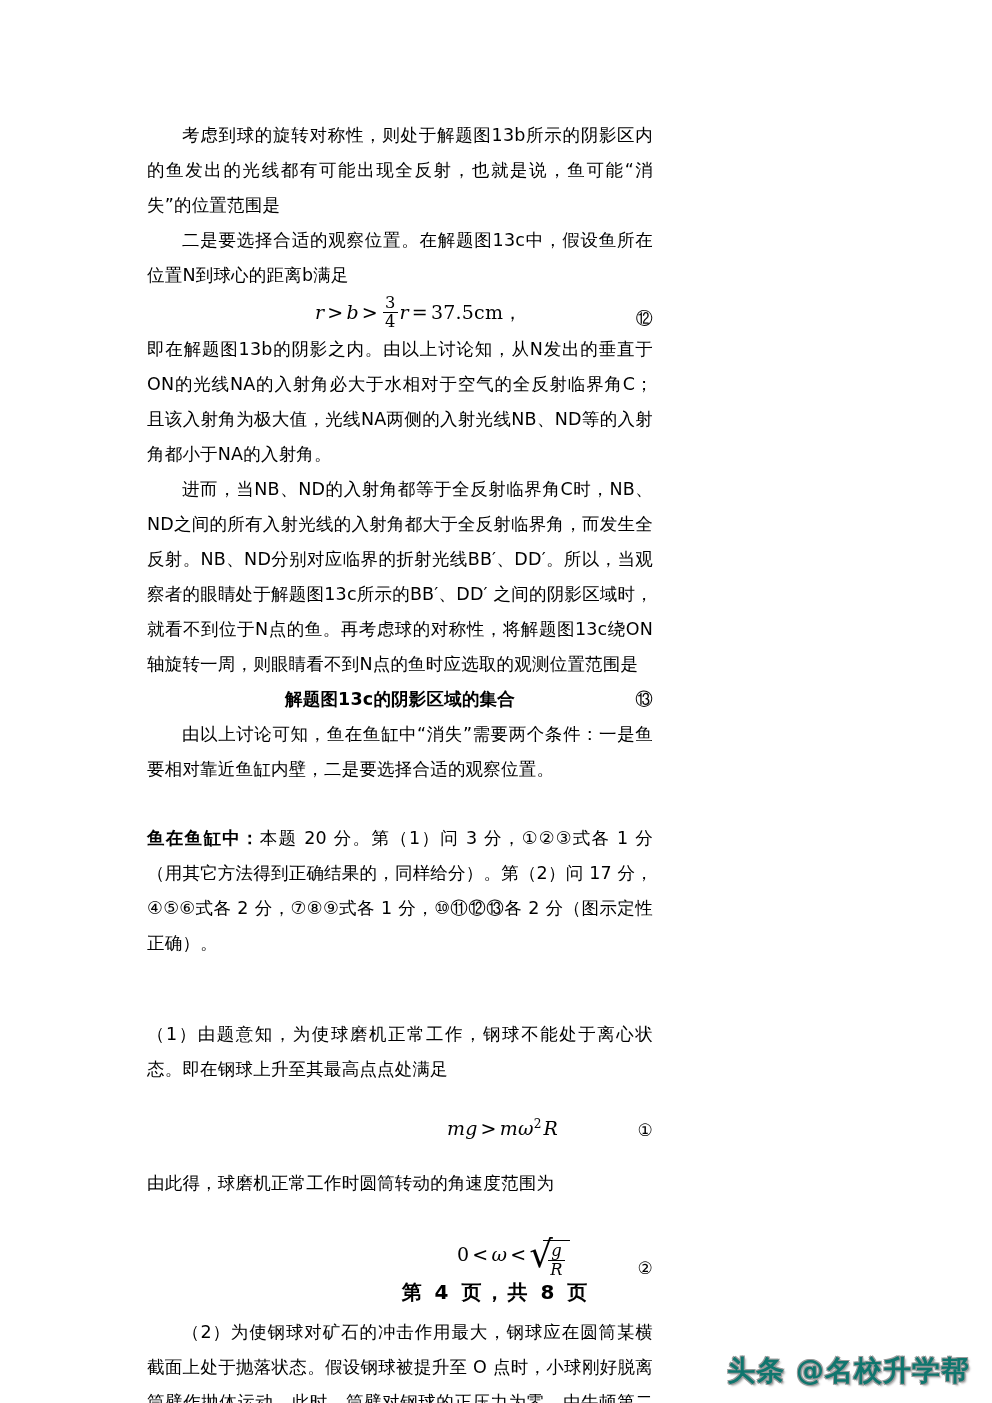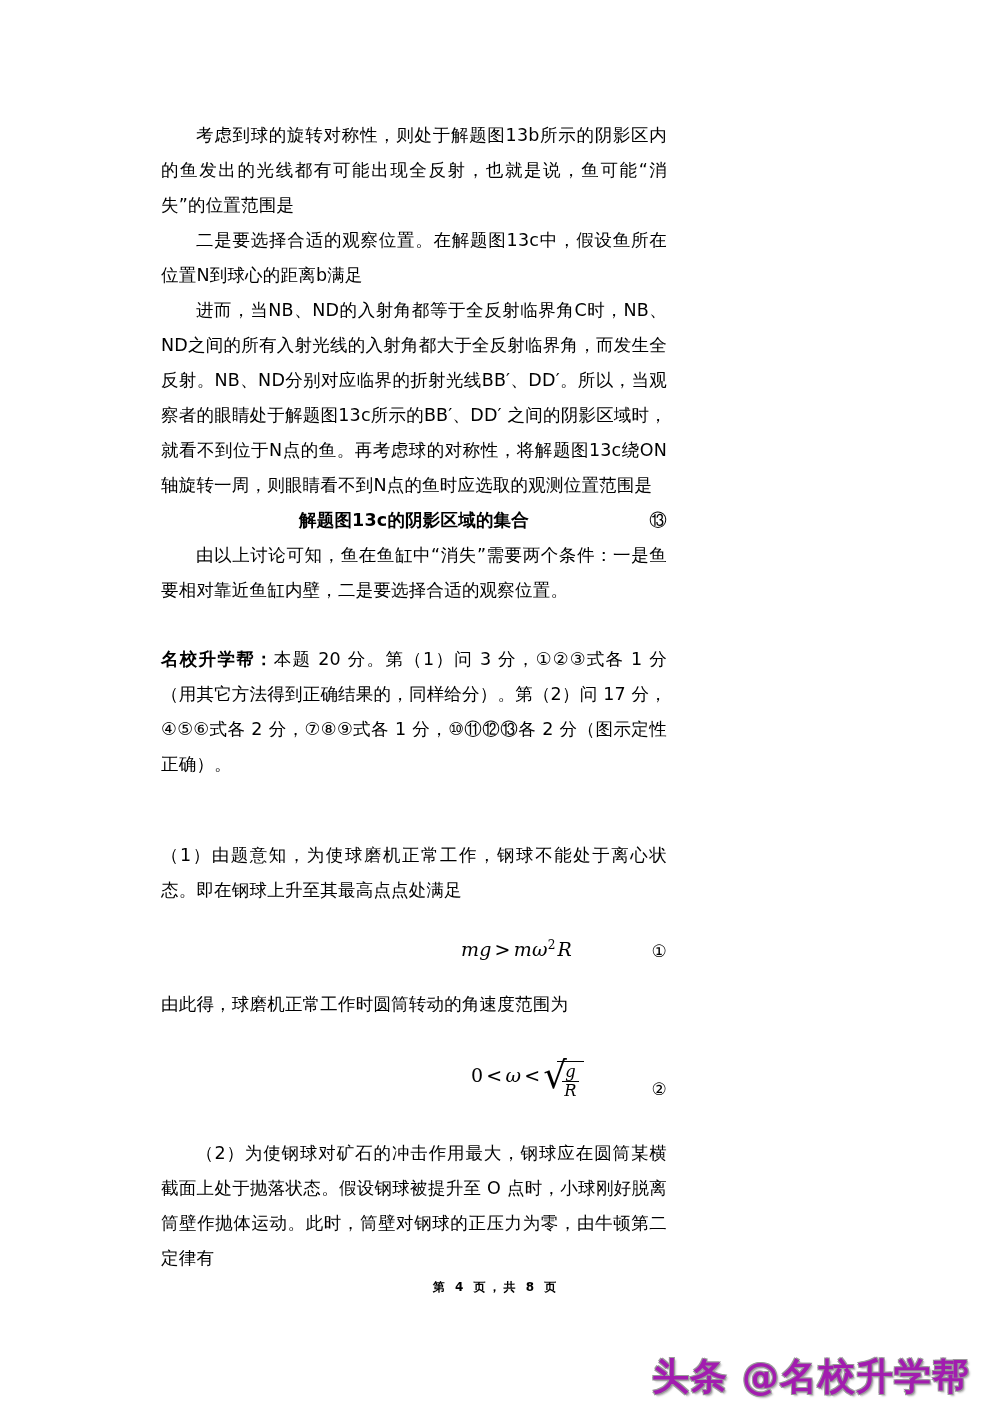--- a/index.html
+++ b/index.html
@@ -16,21 +16,20 @@
     overflow: hidden;
   }
 
   .page {
     position: absolute;
     left: 0; top: 0;
     width: 800px;
     height: 1403px;
     box-sizing: border-box;
     padding: 118px 147px 0 147px;
-    margin-left: 14px;
   }
 
   .body-text {
     font-size: 17.5px;
     line-height: 35px;
     text-align: justify;
     text-justify: inter-character;
     letter-spacing: 0.2px;
   }
 
@@ -122,33 +121,33 @@
   .gap-sm { height: 18px; }
   .gap-md { height: 34px; }
   .gap-lg { height: 56px; }
 
   .footer {
     position: absolute;
     left: 0;
     top: 1279px;
     width: 992px;
     text-align: center;
-    font-size: 12px;
+    font-size: 20px;
     font-weight: bold;
     letter-spacing: 3px;
   }
 
   .watermark {
     position: absolute;
     right: 22px;
     top: 1352px;
-    font-size: 37px;
+    font-size: 28px;
     font-weight: bold;
     letter-spacing: 1px;
-    color: #a21caf;
+    color: #0f766e;
     text-shadow:
       -1px -1px 0 #9a9a9a,
        1px -1px 0 #9a9a9a,
       -1px  1px 0 #9a9a9a,
        1px  1px 0 #9a9a9a,
        2px  2px 2px rgba(120,120,120,0.55);
     white-space: nowrap;
   }
 </style>
 </head>
@@ -156,34 +155,39 @@
 
 <div class="page">
 
   <div class="body-text">
 
     <p class="para">考虑到球的旋转对称性，则处于解题图13b所示的阴影区内的鱼发出的光线都有可能出现全反射，也就是说，鱼可能“消失”的位置范围是</p>
 
 
     <p class="para">二是要选择合适的观察位置。在解题图13c中，假设鱼所在位置N到球心的距离b满足</p>
 
-
+    <div class="eqline">
+      <span class="eq"><span class="mi">r</span><span class="mo">&gt;</span><span class="mi">b</span><span class="mo">&gt;</span><span class="frac"><span class="num mroman">3</span><span class="den mroman">4</span></span><span class="mi">r</span><span class="mo">=</span><span class="mroman">37.5cm</span><span class="mroman">，</span></span>
+      <span class="eqno">⑫</span>
+    </div>
+
+    <p class="para noindent">即在解题图13b的阴影之内。由以上讨论知，从N发出的垂直于ON的光线NA的入射角必大于水相对于空气的全反射临界角C；且该入射角为极大值，光线NA两侧的入射光线NB、ND等的入射角都小于NA的入射角。</p>
 
     <p class="para">进而，当NB、ND的入射角都等于全反射临界角C时，NB、ND之间的所有入射光线的入射角都大于全反射临界角，而发生全反射。NB、ND分别对应临界的折射光线BB′、DD′。所以，当观察者的眼睛处于解题图13c所示的BB′、DD′ 之间的阴影区域时，就看不到位于N点的鱼。再考虑球的对称性，将解题图13c绕ON轴旋转一周，则眼睛看不到N点的鱼时应选取的观测位置范围是</p>
 
     <div class="centered-stmt">
       <span>解题图13c的阴影区域的集合</span>
       <span class="eqno">⑬</span>
     </div>
 
     <p class="para">由以上讨论可知，鱼在鱼缸中“消失”需要两个条件：一是鱼要相对靠近鱼缸内壁，二是要选择合适的观察位置。</p>
 
     <div class="gap-md"></div>
 
-    <p class="para noindent"><span class="heading-inline">名校升学帮：</span><span>本题 20 分。第（1）问 3 分，①②③式各 1 分（用其它方法得到正确结果的，同样给分）。第（2）问 17 分，④⑤⑥式各 2 分，⑦⑧⑨式各 1 分，⑩⑪⑫⑬各 2 分（图示定性正确）。</span></p>
+    <p class="para noindent"><span class="heading-inline">鱼在鱼缸中：</span><span>本题 20 分。第（1）问 3 分，①②③式各 1 分（用其它方法得到正确结果的，同样给分）。第（2）问 17 分，④⑤⑥式各 2 分，⑦⑧⑨式各 1 分，⑩⑪⑫⑬各 2 分（图示定性正确）。</span></p>
 
     <div class="gap-lg"></div>
 
 
     <p class="para noindent">（1）由题意知，为使球磨机正常工作，钢球不能处于离心状态。即在钢球上升至其最高点点处满足</p>
 
     <div class="gap-sm"></div>
 
     <div class="eqline">
       <span class="eq" style="margin-left:300px;"><span class="mi">m</span><span class="mi">g</span><span class="mo">&gt;</span><span class="mi">m</span><span class="mi">ω</span><span class="sup">2</span><span class="mi" style="padding-left:2px;">R</span></span>

